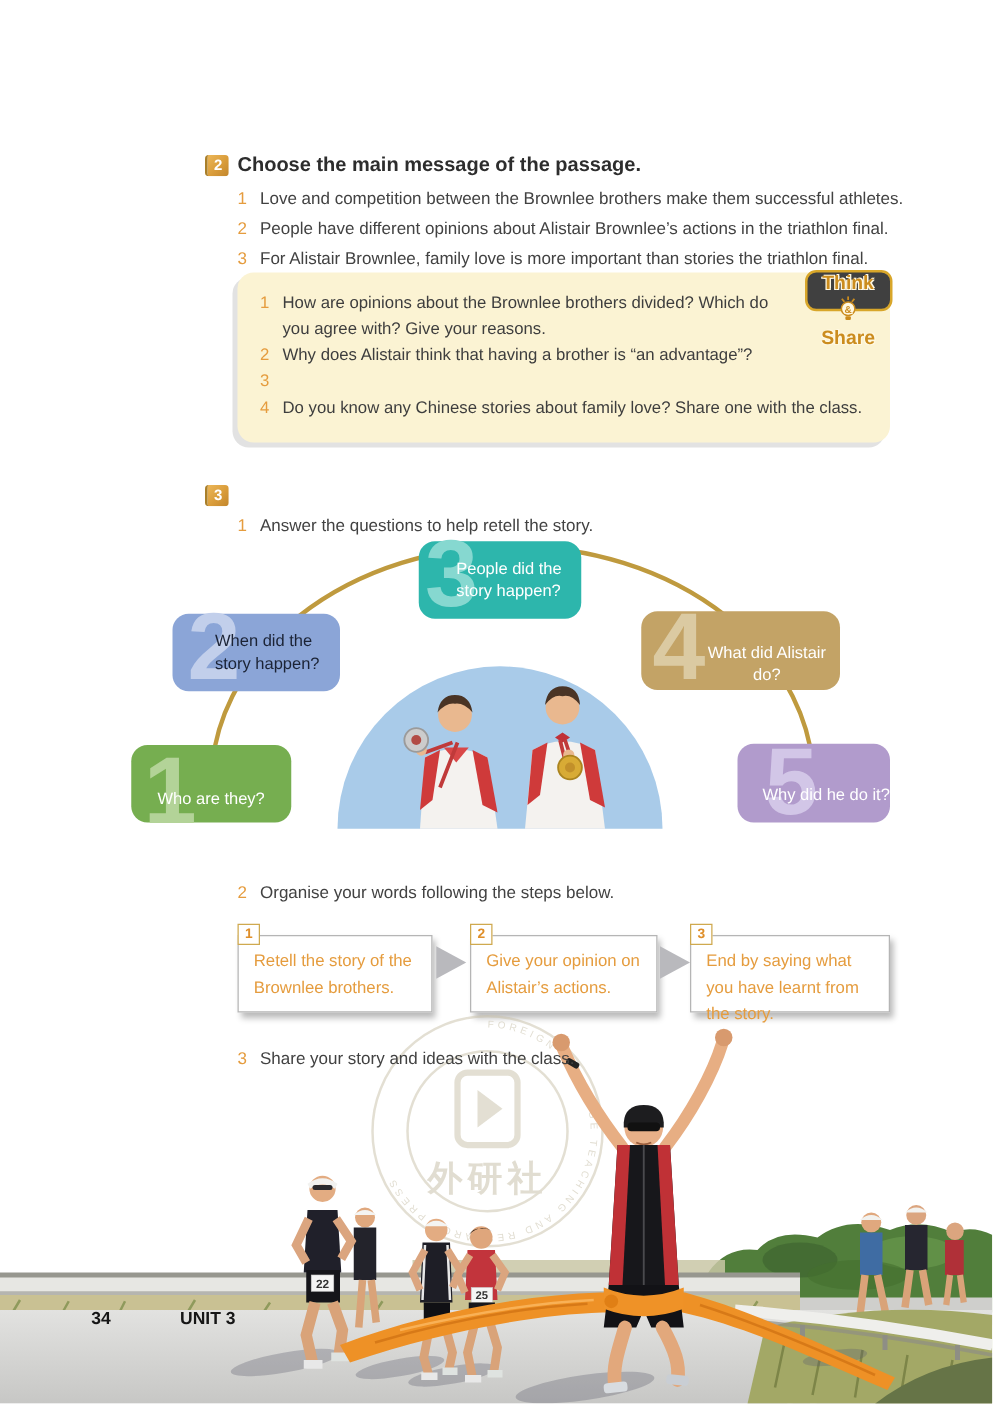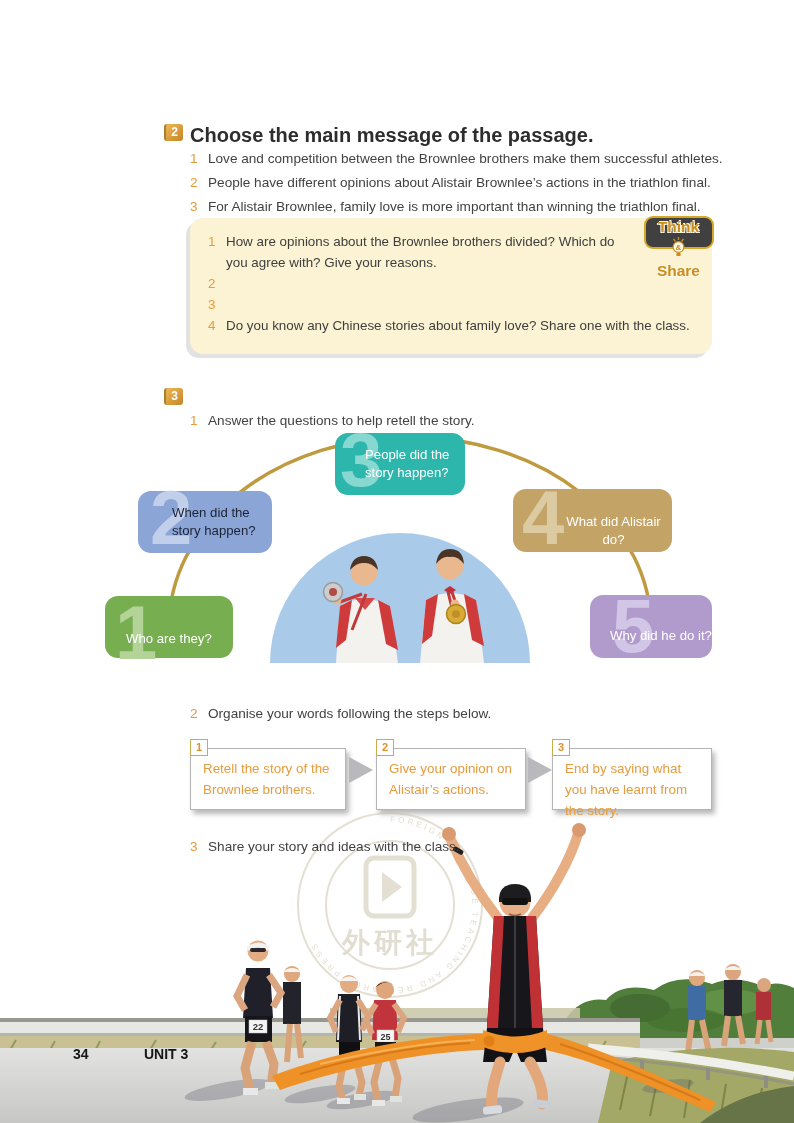--- a/index.html
+++ b/index.html
@@ -5,21 +5,21 @@
   html,body{margin:0;padding:0;background:#ffffff;}
   #page{position:relative;width:794px;height:1123px;margin:0 auto;background:#ffffff;overflow:hidden;
         font-family:"Liberation Sans",sans-serif;color:#3f3f3f;}
   .abs{position:absolute;}
 
   
   .badge{position:absolute;width:17px;height:17px;border-radius:3px;
          background:linear-gradient(135deg,#ecb758 0%,#d99c3a 55%,#c2862c 100%);
          border-left:2px solid #a97f2a;
          color:#fff;font-size:12px;font-weight:bold;text-align:center;line-height:17px;}
-  .extitle{position:absolute;font-size:20px;font-weight:bold;color:#2d2d2d;}
+  .extitle{position:absolute;font-size:16px;font-weight:bold;color:#2d2d2d;}
 
   .optrow{display:flex;gap:9px;font-size:13.6px;color:#424242;line-height:24px;}
   .optnum{color:#e59c3e;font-weight:normal;min-width:9px;}
 
   
   .tsbox{position:absolute;left:190px;top:218px;width:522px;height:136px;background:#fbf3d3;
          border-radius:13px;box-shadow:-4px 4px 0 #e2e2e2;}
   .tstab{position:absolute;right:-2px;top:-2px;height:29px;padding:0 12px 0 11px;background:#404040;
          border:2px solid #d8a62a;border-radius:9px;display:flex;align-items:center;gap:3px;
          font-size:15.5px;font-weight:bold;color:#cb8c1e;
@@ -59,21 +59,21 @@
     <div class="optrow">
       <span class="optnum">1</span>
       <span>Love and competition between the Brownlee brothers make them successful athletes.</span>
     </div>
     <div class="optrow">
       <span class="optnum">2</span>
       <span>People have different opinions about Alistair Brownlee’s actions in the triathlon final.</span>
     </div>
     <div class="optrow">
       <span class="optnum">3</span>
-      <span>For Alistair Brownlee, family love is more important than winning the triathlon final.</span>
+      <span>For Alistair Brownlee, family love is more important than stories the triathlon final.</span>
     </div>
   </div>
 
   <div class="tsbox">
     <div class="tstab">
       <span>Think</span>
       <span style="position:relative;top:-2px;">
         <svg width="15" height="20" viewBox="0 0 15 20">
           <line x1="7.5" y1="0" x2="7.5" y2="3" stroke="#cb8c1e" stroke-width="1.4"></line>
           <line x1="2.5" y1="2" x2="4.5" y2="4.5" stroke="#cb8c1e" stroke-width="1.4"></line>
@@ -85,20 +85,21 @@
       </span>
       <span>Share</span>
     </div>
     <div class="tsq">
       <div class="tsrow">
         <span class="optnum">1</span>
         <span class="q1w">How are opinions about the Brownlee brothers divided? Which do you agree with? Give your reasons.</span>
       </div>
       <div class="tsrow">
         <span class="optnum">2</span>
+        <span>Why does Alistair think that having a brother is “an advantage”?</span>
       </div>
       <div class="tsrow">
         <span class="optnum">3</span>
       </div>
       <div class="tsrow">
         <span class="optnum">4</span>
         <span>Do you know any Chinese stories about family love? Share one with the class.</span>
       </div>
     </div>
   </div>

